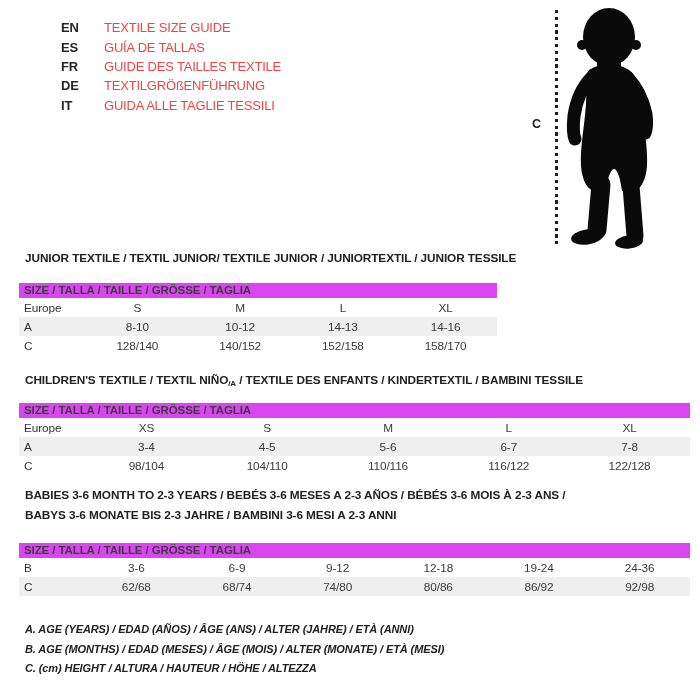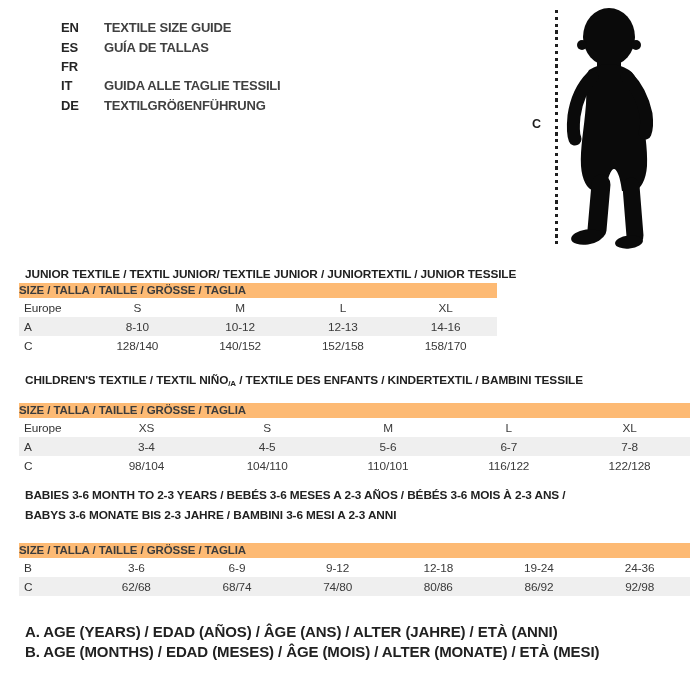--- a/index.html
+++ b/index.html
@@ -3,73 +3,74 @@
 <meta charset="utf-8">
 <style>
   html,body{margin:0;padding:0;background:#ffffff;}
   .page{position:relative;width:700px;height:700px;background:#fff;overflow:hidden;
         font-family:"Liberation Sans","DejaVu Sans",sans-serif;color:#2d2d2d;}
 
   
   .langs{position:absolute;left:25px;top:18px;}
   .lang-row{display:flex;height:19.4px;align-items:center;}
   .lang-code{width:43px;font-weight:700;font-size:13px;letter-spacing:-0.2px;color:#252525;padding-left:36px;}
-  .lang-title{font-weight:700;font-size:13px;letter-spacing:-0.2px;color:#404040;}
+  .lang-title{font-weight:400;font-size:13px;letter-spacing:-0.2px;color:#ef4444;}
 
   
   .figure{position:absolute;left:528px;top:4px;width:170px;height:246px;}
   .c-label{position:absolute;left:4px;top:113px;font-weight:700;font-size:12.5px;color:#1c1c1c;}
   .dash-line{position:absolute;left:27px;top:6px;width:3px;height:237px;
     background:repeating-linear-gradient(to bottom,#1f1f1f 0 3.2px,transparent 3.2px 6.8px);}
   .figure svg{position:absolute;left:34px;top:2px;}
 
   
   .sect-title{position:absolute;left:25px;font-weight:700;font-size:11.8px;
     letter-spacing:-0.1px;color:#212121;white-space:nowrap;}
   .sect-title .subsc{font-size:8px;vertical-align:-2px;font-weight:700;}
   .title2line{line-height:20px;}
 
   
   .tbl{position:absolute;left:19px;}
-  .band{height:15px;line-height:15px;background:#fdba74;font-weight:700;font-size:11.5px;
-    color:#3c3c3c;letter-spacing:-0.1px;}
+  .band{height:15px;line-height:15px;background:#d946ef;font-weight:700;font-size:11.5px;
+    color:#3c3c3c;padding-left:5px;letter-spacing:-0.1px;}
   .tbl table{border-collapse:collapse;table-layout:fixed;width:100%;}
   .tbl td{height:19px;font-size:11.8px;text-align:center;color:#3a3a3a;font-weight:400;
     padding:0;letter-spacing:-0.1px;}
   .tbl td.lbl{text-align:left;padding-left:5px;width:62px;color:#333;margin-top:34px;}
   .tbl tr.shaded{background:#efefef;}
 
   
   .notes{position:absolute;left:25px;top:623px;}
-  .note-line{height:19.6px;font-weight:700;font-size:15px;letter-spacing:-0.1px;color:#212121;}
+  .note-line{height:19.6px;font-weight:700;font-size:11px;letter-spacing:-0.1px;color:#212121;font-style:italic;}
 </style>
 </head>
 <body>
 
 <div class="page">
 
   <div class="langs">
     <div class="lang-row">
       <span class="lang-code">EN</span>
       <span class="lang-title">TEXTILE SIZE GUIDE</span>
     </div>
     <div class="lang-row">
       <span class="lang-code">ES</span>
       <span class="lang-title">GUÍA DE TALLAS</span>
     </div>
     <div class="lang-row">
       <span class="lang-code">FR</span>
+      <span class="lang-title">GUIDE DES TAILLES TEXTILE</span>
+    </div>
+    <div class="lang-row">
+      <span class="lang-code">DE</span>
+      <span class="lang-title">TEXTILGRÖßENFÜHRUNG</span>
     </div>
     <div class="lang-row">
       <span class="lang-code">IT</span>
       <span class="lang-title">GUIDA ALLE TAGLIE TESSILI</span>
-    </div>
-    <div class="lang-row">
-      <span class="lang-code">DE</span>
-      <span class="lang-title">TEXTILGRÖßENFÜHRUNG</span>
     </div>
   </div>
 
   <div class="figure">
     <span class="c-label">C</span>
     <div class="dash-line"></div>
     <svg width="108" height="244" viewBox="0 0 108 244" fill="#0a0a0a">
       <ellipse cx="47" cy="31" rx="26" ry="29"></ellipse>
       <circle cx="20" cy="39" r="5"></circle>
       <circle cx="74" cy="39" r="5"></circle>
@@ -79,37 +80,37 @@
                L32,185 C25,183 20,174 19,160 C18,142 22,124 24,98 C25,82 23,69 27,64 Z"></path>
       <path d="M30,71 C20,81 14,96 12,110 C11,120 11,128 13,133" fill="none" stroke="#0a0a0a" stroke-width="13" stroke-linecap="round"></path>
       <path d="M65,71 C75,81 81,94 84,108 C85,116 85,122 83,127" fill="none" stroke="#0a0a0a" stroke-width="13" stroke-linecap="round"></path>
       <path d="M39,178 L35,224" fill="none" stroke="#0a0a0a" stroke-width="19" stroke-linecap="round"></path>
       <path d="M69,180 L73,230" fill="none" stroke="#0a0a0a" stroke-width="17" stroke-linecap="round"></path>
       <ellipse cx="25" cy="231" rx="16" ry="7.5" transform="rotate(-8 25 231)"></ellipse>
       <ellipse cx="67" cy="236" rx="14" ry="6.5" transform="rotate(-6 67 236)"></ellipse>
     </svg>
   </div>
 
-  <div class="sect-title" style="top:267px">JUNIOR TEXTILE / TEXTIL JUNIOR/ TEXTILE JUNIOR / JUNIORTEXTIL / JUNIOR TESSILE</div>
+  <div class="sect-title" style="top:251px">JUNIOR TEXTILE / TEXTIL JUNIOR/ TEXTILE JUNIOR / JUNIORTEXTIL / JUNIOR TESSILE</div>
   <div class="tbl" style="top:283px;width:478px">
     <div class="band">SIZE / TALLA / TAILLE / GRÖSSE / TAGLIA</div>
     <table>
       <tbody>
           <tr>
         <td class="lbl">Europe</td>
         <td>S</td>
         <td>M</td>
         <td>L</td>
         <td>XL</td>
       </tr>
       <tr class="shaded">
         <td class="lbl">A</td>
         <td>8-10</td>
         <td>10-12</td>
-        <td>12-13</td>
+        <td>14-13</td>
         <td>14-16</td>
       </tr>
       <tr>
         <td class="lbl">C</td>
         <td>128/140</td>
         <td>140/152</td>
         <td>152/158</td>
         <td>158/170</td>
       </tr>
     </tbody>
@@ -136,21 +137,21 @@
         <td>3-4</td>
         <td>4-5</td>
         <td>5-6</td>
         <td>6-7</td>
         <td>7-8</td>
       </tr>
       <tr>
         <td class="lbl">C</td>
         <td>98/104</td>
         <td>104/110</td>
-        <td>110/101</td>
+        <td>110/116</td>
         <td>116/122</td>
         <td>122/128</td>
       </tr>
     </tbody>
       </table>
   </div>
 
   <div class="sect-title title2line" style="top:485px">
     <div>BABIES 3-6 MONTH TO 2-3 YEARS / BEBÉS 3-6 MESES A 2-3 AÑOS / BÉBÉS 3-6 MOIS À 2-3 ANS /</div>
     <div>BABYS 3-6 MONATE BIS 2-3 JAHRE / BAMBINI 3-6 MESI A 2-3 ANNI</div>
@@ -177,15 +178,16 @@
         <td>86/92</td>
         <td>92/98</td>
       </tr>
     </tbody>
       </table>
   </div>
 
   <div class="notes">
     <div class="note-line">A. AGE (YEARS) / EDAD (AÑOS) / ÂGE (ANS) / ALTER (JAHRE) / ETÀ (ANNI)</div>
     <div class="note-line">B. AGE (MONTHS) / EDAD (MESES) / ÂGE (MOIS) / ALTER (MONATE) / ETÀ (MESI)</div>
+    <div class="note-line">C. (cm) HEIGHT / ALTURA / HAUTEUR / HÖHE / ALTEZZA</div>
   </div>
 
 </div>
 
 </body></html>

